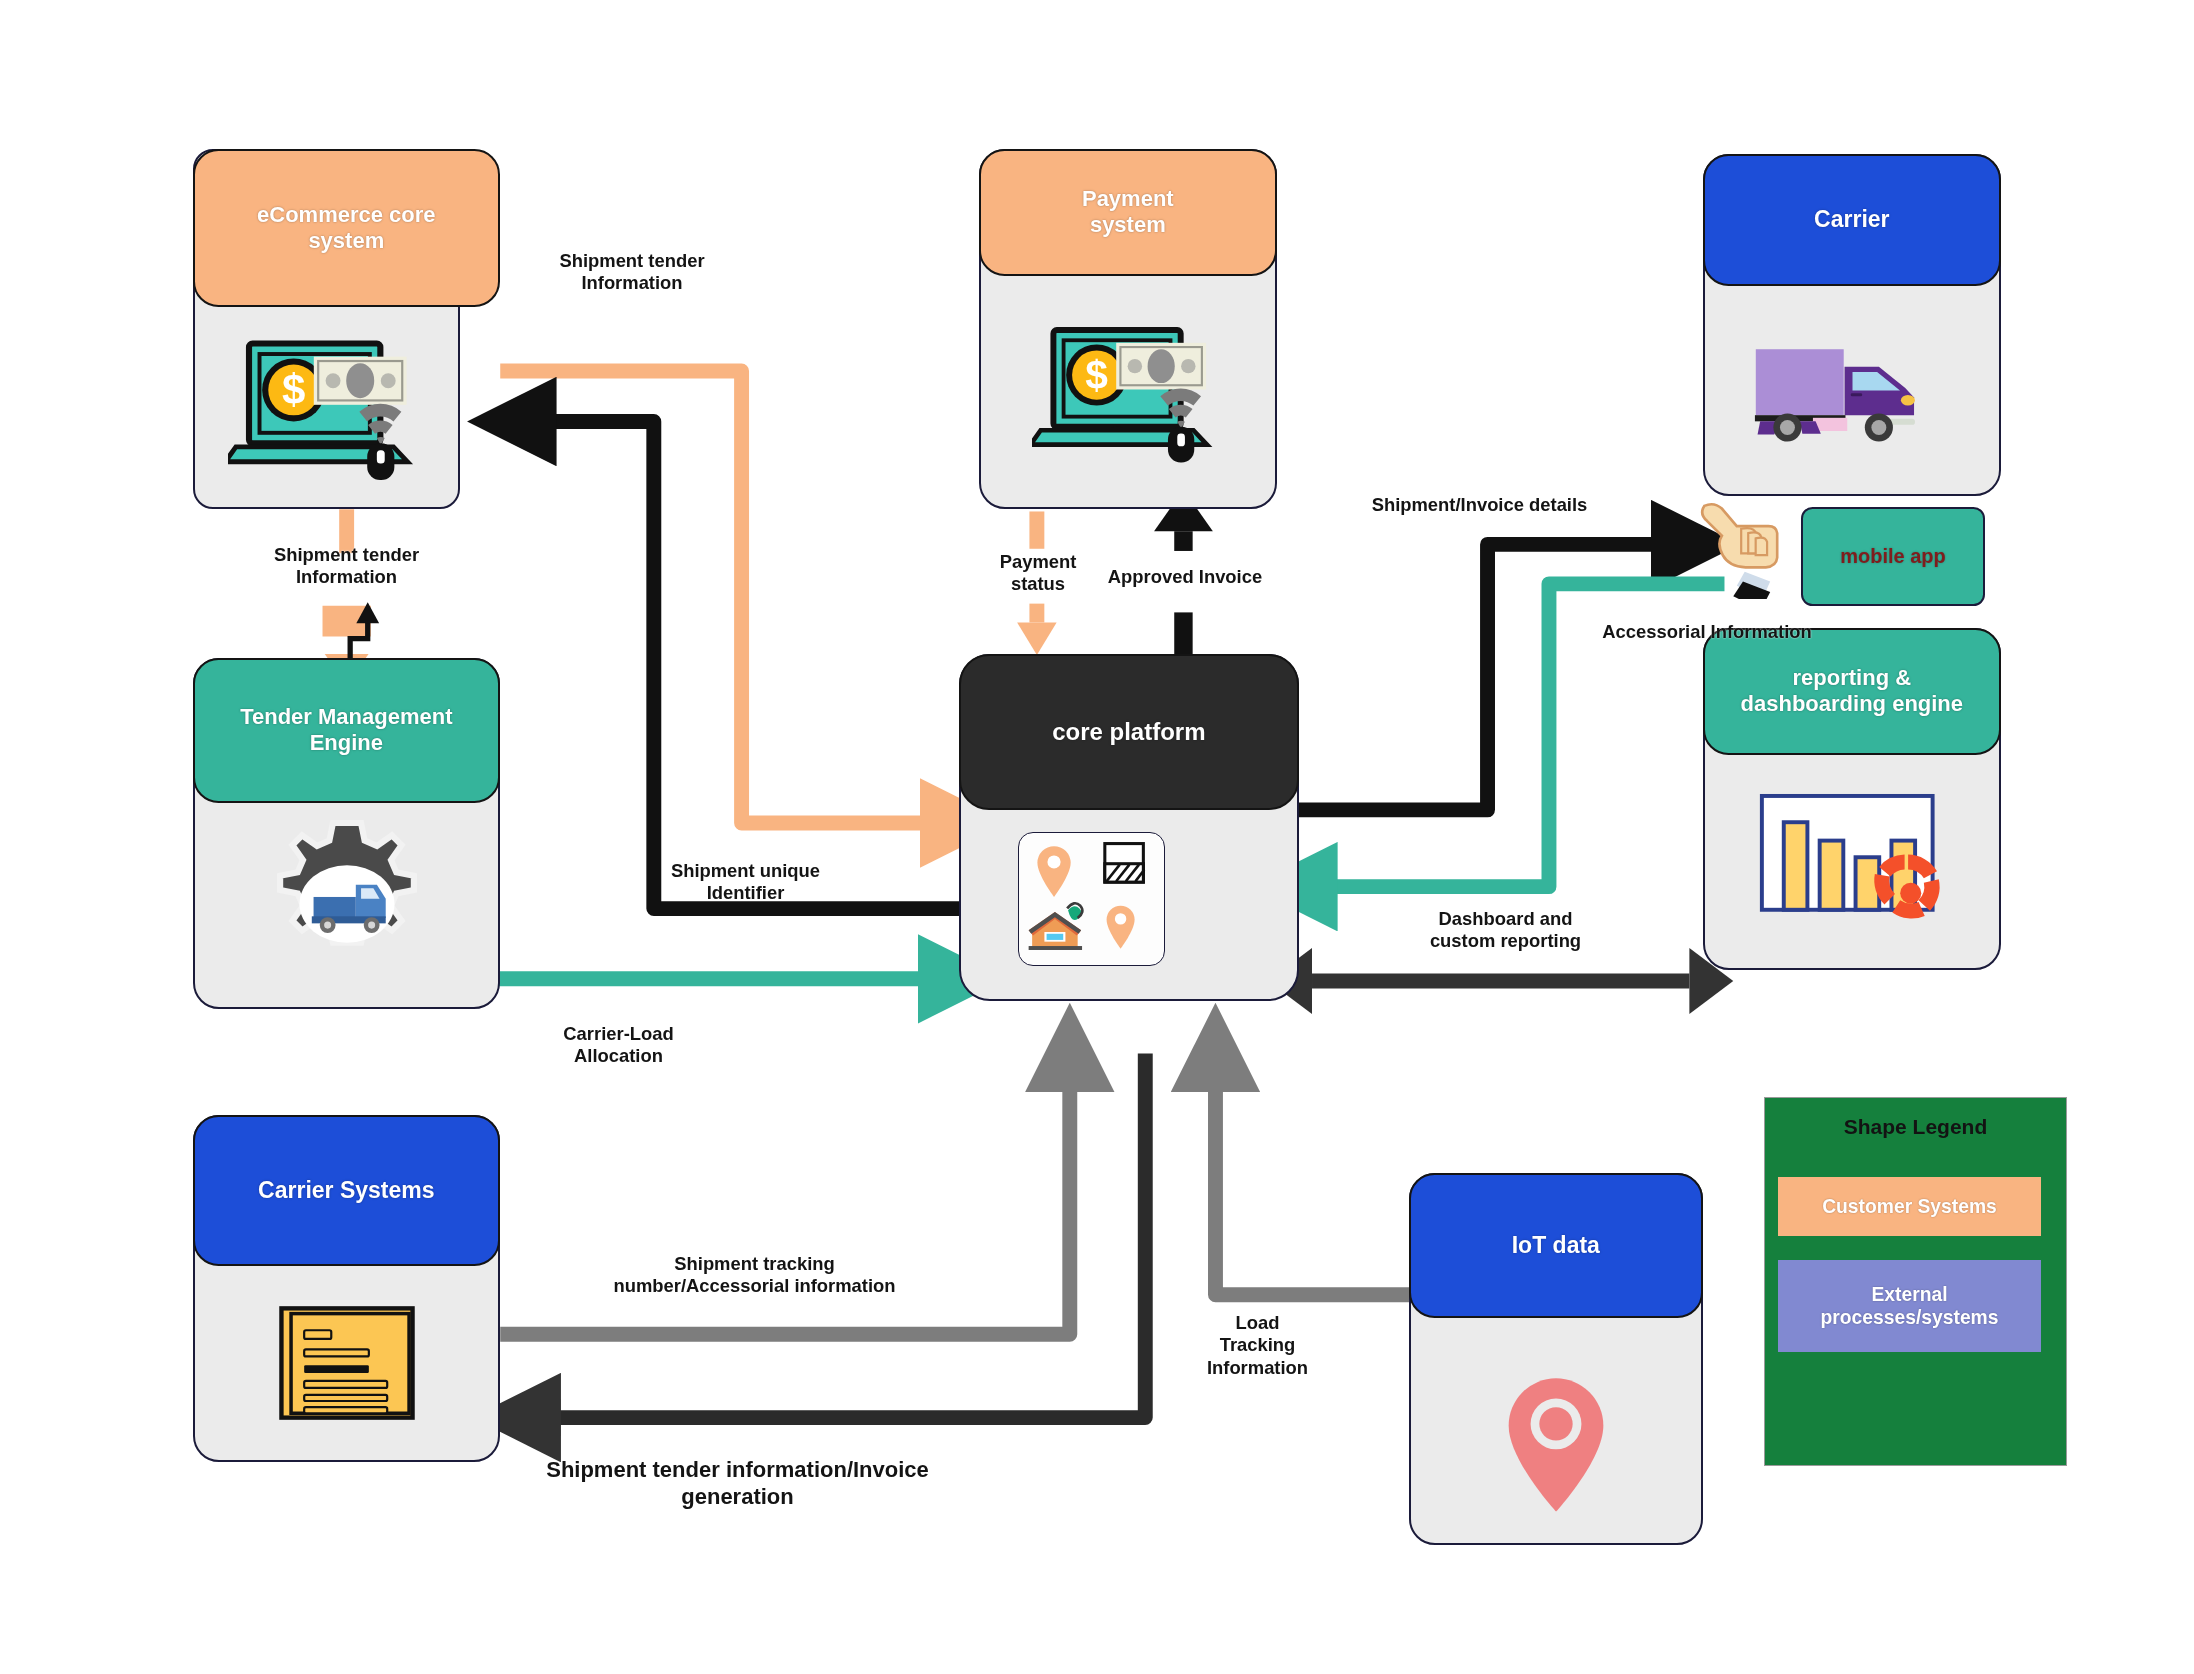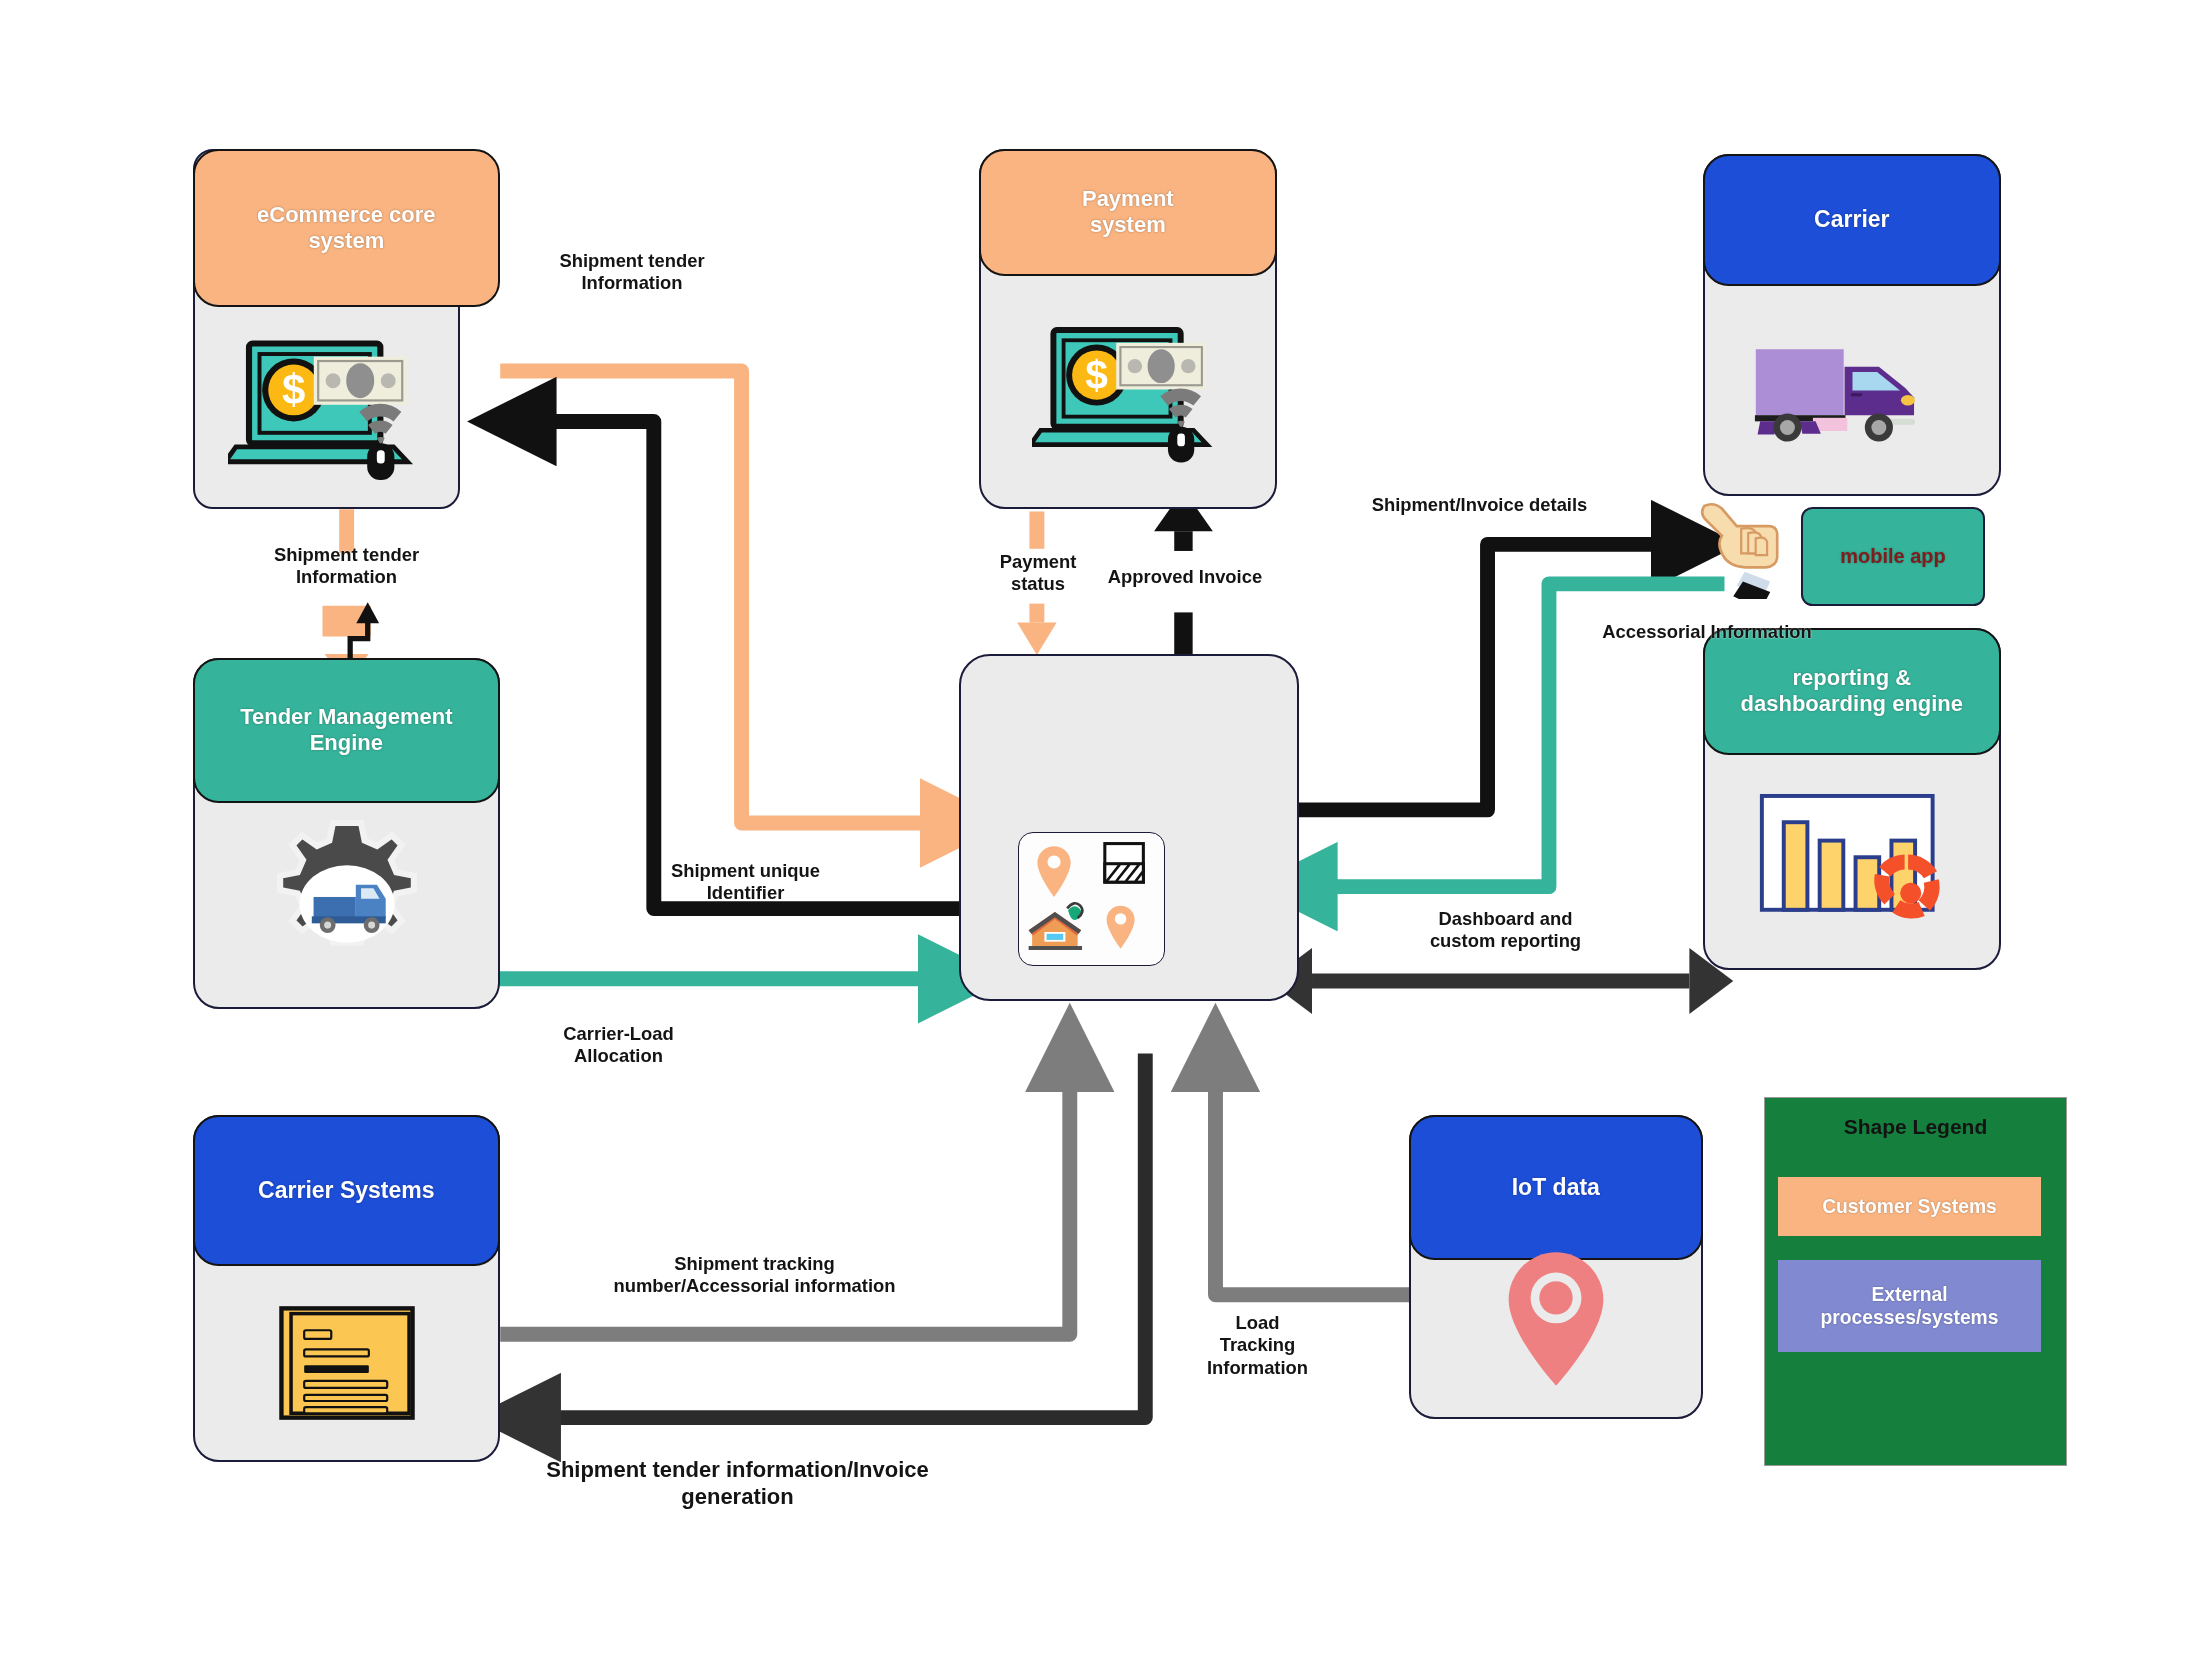--- a/index.html
+++ b/index.html
@@ -197,20 +197,23 @@
           <path d="M320,198 a44,44 0 0 1 56,0 l-16,20 a20,20 0 0 0 -24,0 z"></path>
           <path d="M340,228 a18,18 0 0 1 18,0 l-9,16 z"></path>
         </g>
         <rect x="318" y="240" width="62" height="84" rx="30" fill="#111"></rect>
         <rect x="340" y="256" width="18" height="30" rx="8" fill="#fff"></rect>
       </svg>
     </div>
   </div>
 
   <div class="node" style="left:959px;top:654px;width:340px;height:347px;border-radius:31px;">
+    <div class="cap black" style="width:340px;height:156px;font-size:24px;border-radius:30px;">
+      <span>core platform</span>
+    </div>
     <div class="cp-inner" style="left:57px;top:176px;width:145px;height:132px;">
       <svg width="141" height="128" viewBox="0 0 322 292">
         <path d="M80,30 a38,38 0 0 1 38,38 c0,28 -38,78 -38,78 c0,0 -38,-50 -38,-78 a38,38 0 0 1 38,-38 z" fill="#f9b481"></path>
         <circle cx="80" cy="66" r="15" fill="#fff"></circle>
         <rect x="196" y="24" width="88" height="88" fill="#fff" stroke="#111" stroke-width="7"></rect>
         <rect x="196" y="70" width="88" height="42" fill="#fff" stroke="#111" stroke-width="7"></rect>
         <g stroke="#111" stroke-width="6">
           <line x1="200" y1="110" x2="230" y2="72"></line>
             <line x1="222" y1="110" x2="252" y2="72"></line>
           <line x1="244" y1="110" x2="274" y2="72"></line>
@@ -311,21 +314,21 @@
           <rect x="62" y="104" width="148" height="16" rx="4" stroke="#111" stroke-width="5" fill="#fcc653"></rect>
           <rect x="62" y="140" width="148" height="18" rx="3"></rect>
           <rect x="62" y="176" width="190" height="16" rx="4" stroke="#111" stroke-width="5" fill="#fcc653"></rect>
           <rect x="62" y="208" width="190" height="14" rx="4" stroke="#111" stroke-width="5" fill="#fcc653"></rect>
           <rect x="62" y="236" width="190" height="14" rx="4" stroke="#111" stroke-width="5" fill="#fcc653"></rect>
         </g>
       </svg>
     </div>
   </div>
 
-  <div class="node" style="left:1409px;top:1115px;width:294px;height:304px;">
+  <div class="node" style="left:1409px;top:1173px;width:294px;height:372px;">
     <div class="cap dark" style="width:294px;height:145px;font-size:23px;">
       <span>IoT data</span>
     </div>
     <div class="body-art" style="height:197px;">
       <svg width="114" height="145" viewBox="0 0 260 330">
         <path d="M130,14 a108,108 0 0 1 108,108 c0,78 -108,196 -108,196 c0,0 -108,-118 -108,-196 a108,108 0 0 1 108,-108 z" fill="#ef8081"></path>
         <circle cx="130" cy="118" r="58" fill="#ebebeb"></circle>
         <circle cx="130" cy="118" r="38" fill="#ef8081"></circle>
       </svg>
     </div>

